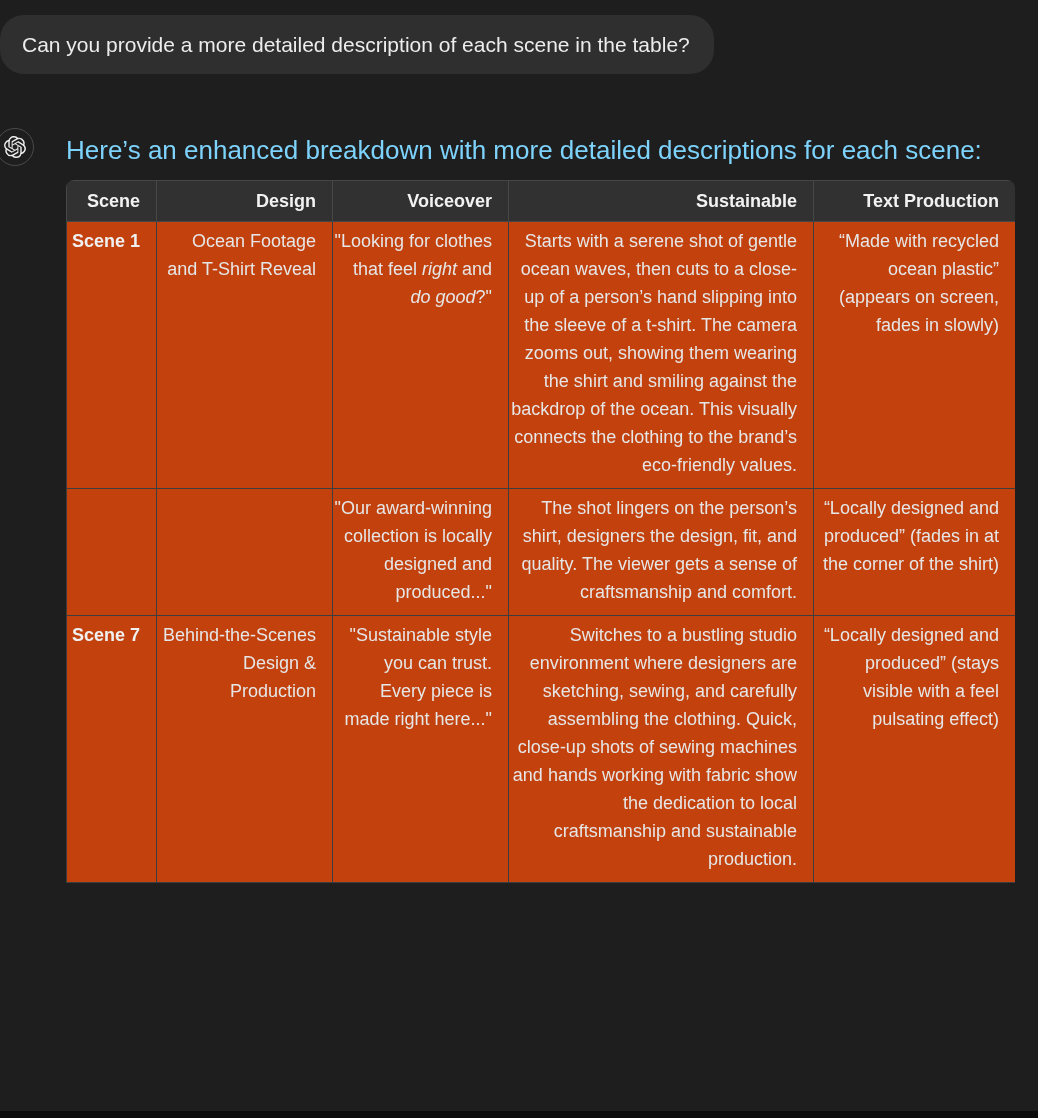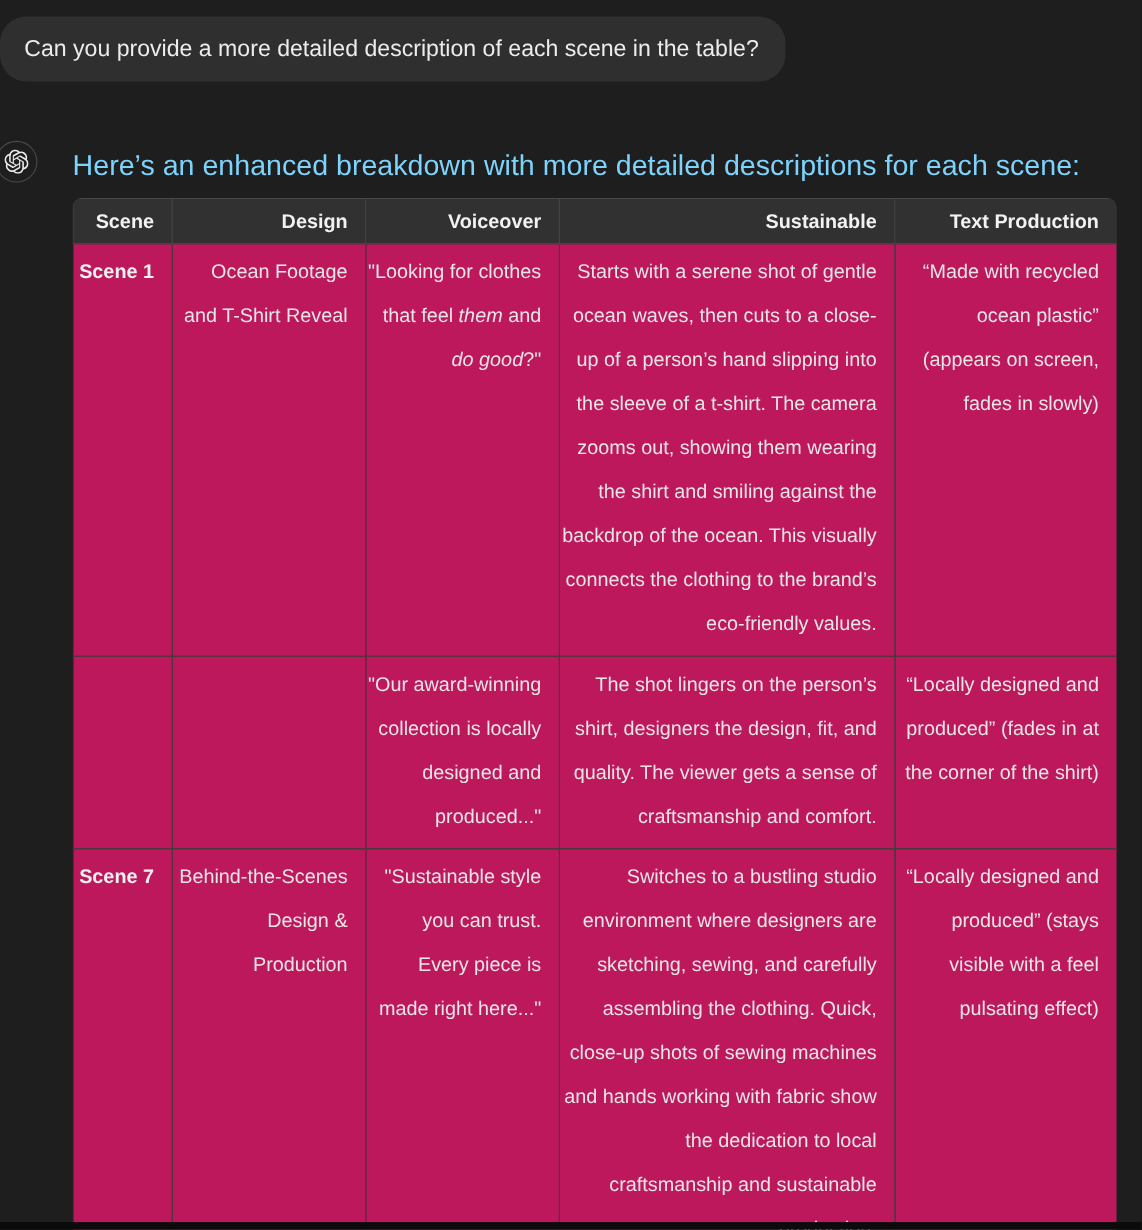--- a/index.html
+++ b/index.html
@@ -65,23 +65,23 @@
     background: #313131;
     font-weight: bold;
     font-size: 18px;
     padding: 10px 16px 9px 16px;
     border-color: #474747;
     color: #f2f2f2;
     white-space: nowrap;
   }
   td {
     padding: 5px 16px 9px 0;
-    line-height: 40px;
+    line-height: 28px;
     color: #e6e6e6;
-    background: #be185d;
+    background: #c2410c;
   }
   td.c-scene { font-weight: bold; color: #f0f0f0; }
   td em { font-style: italic; }
   
   .bottom-strip {
     position: absolute;
     left: 0; right: 0; bottom: 0;
     height: 7px;
     background: #0b0b0b;
   }
@@ -120,21 +120,21 @@
                 <th>Design</th>
                 <th>Voiceover</th>
                 <th>Sustainable</th>
                 <th>Text Production</th>
               </tr>
           </thead>
           <tbody>
               <tr>
                 <td class="c-scene">Scene 1</td>
                 <td>Ocean Footage and T-Shirt Reveal</td>
-                <td><span>"Looking for clothes that feel </span><em>them</em><span> and </span><em>do good</em><span>?"</span></td>
+                <td><span>"Looking for clothes that feel </span><em>right</em><span> and </span><em>do good</em><span>?"</span></td>
                 <td>Starts with a serene shot of gentle ocean waves, then cuts to a close-up of a person’s hand slipping into the sleeve of a t-shirt. The camera zooms out, showing them wearing the shirt and smiling against the backdrop of the ocean. This visually connects the clothing to the brand’s eco-friendly values.</td>
                 <td>“Made with recycled ocean plastic” (appears on screen, fades in slowly)</td>
               </tr>
               <tr>
                 <td class="c-scene"></td>
                 <td></td>
                 <td>"Our award-winning collection is locally designed and produced..."</td>
                 <td>The shot lingers on the person’s shirt, designers the design, fit, and quality. The viewer gets a sense of craftsmanship and comfort.</td>
                 <td>“Locally designed and produced” (fades in at the corner of the shirt)</td>
               </tr>

